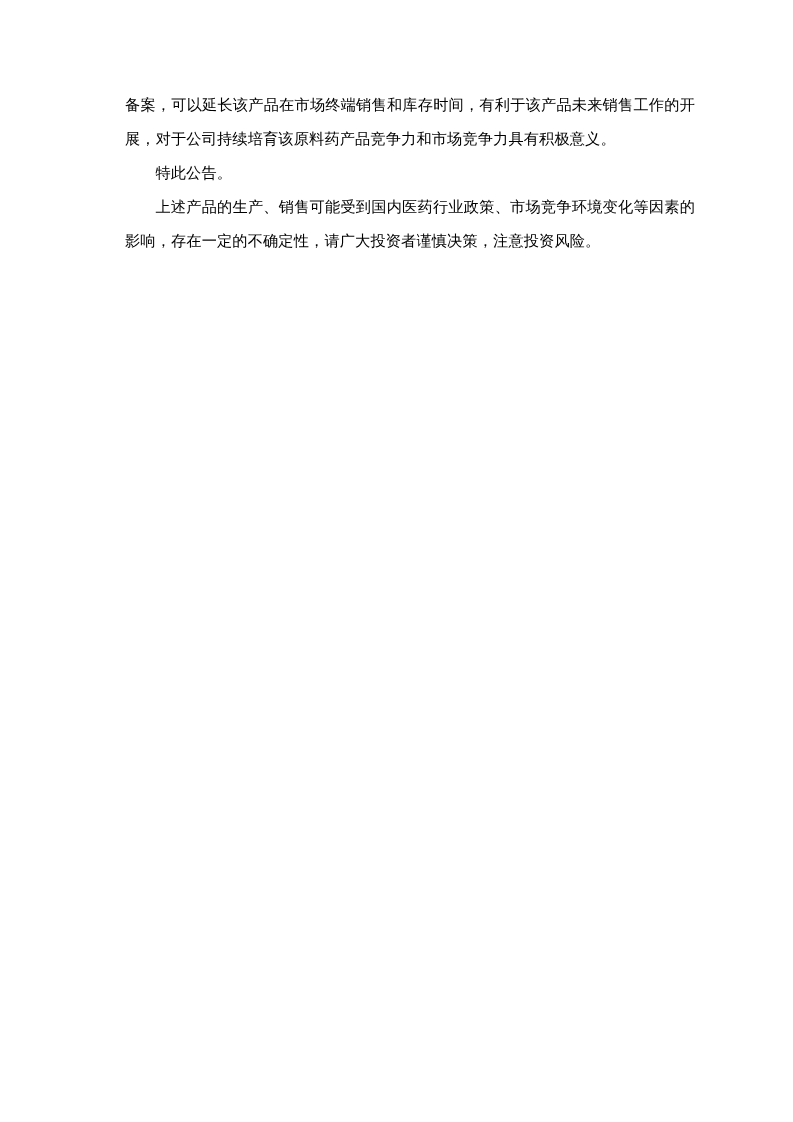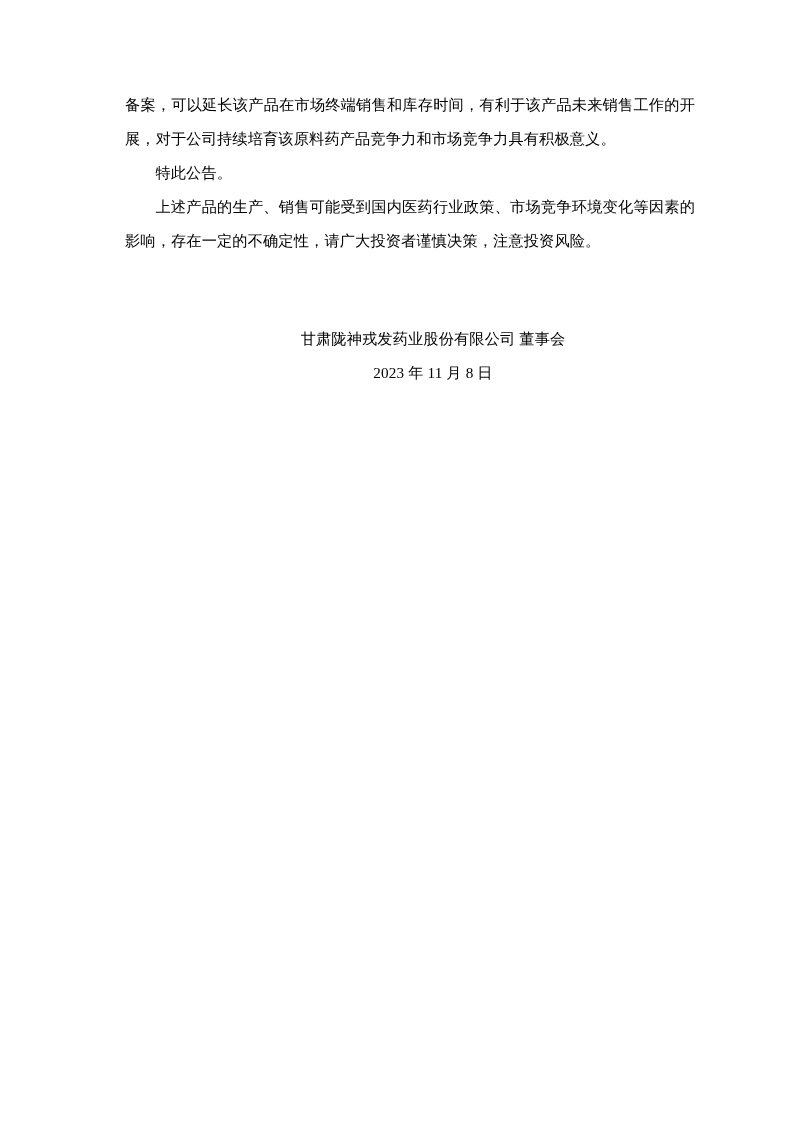--- a/index.html
+++ b/index.html
@@ -64,17 +64,13 @@
 </head>
 <body>
 
 <div class="page">
   <div class="content">
     <p class="body-par">备案，可以延长该产品在市场终端销售和库存时间，有利于该产品未来销售工作的开展，对于公司持续培育该原料药产品竞争力和市场竞争力具有积极意义。</p>
     <p class="body-par indent">特此公告。</p>
     <p class="body-par indent">上述产品的生产、销售可能受到国内医药行业政策、市场竞争环境变化等因素的影响，存在一定的不确定性，请广大投资者谨慎决策，注意投资风险。</p>
   </div>
 
-  <div class="signature-block">
-    <div class="sign-line">甘肃陇神戎发药业股份有限公司  董事会</div>
-    <div class="date-line">2023 年 11 月 8 日</div>
-  </div>
 </div>
 
 </body></html>

